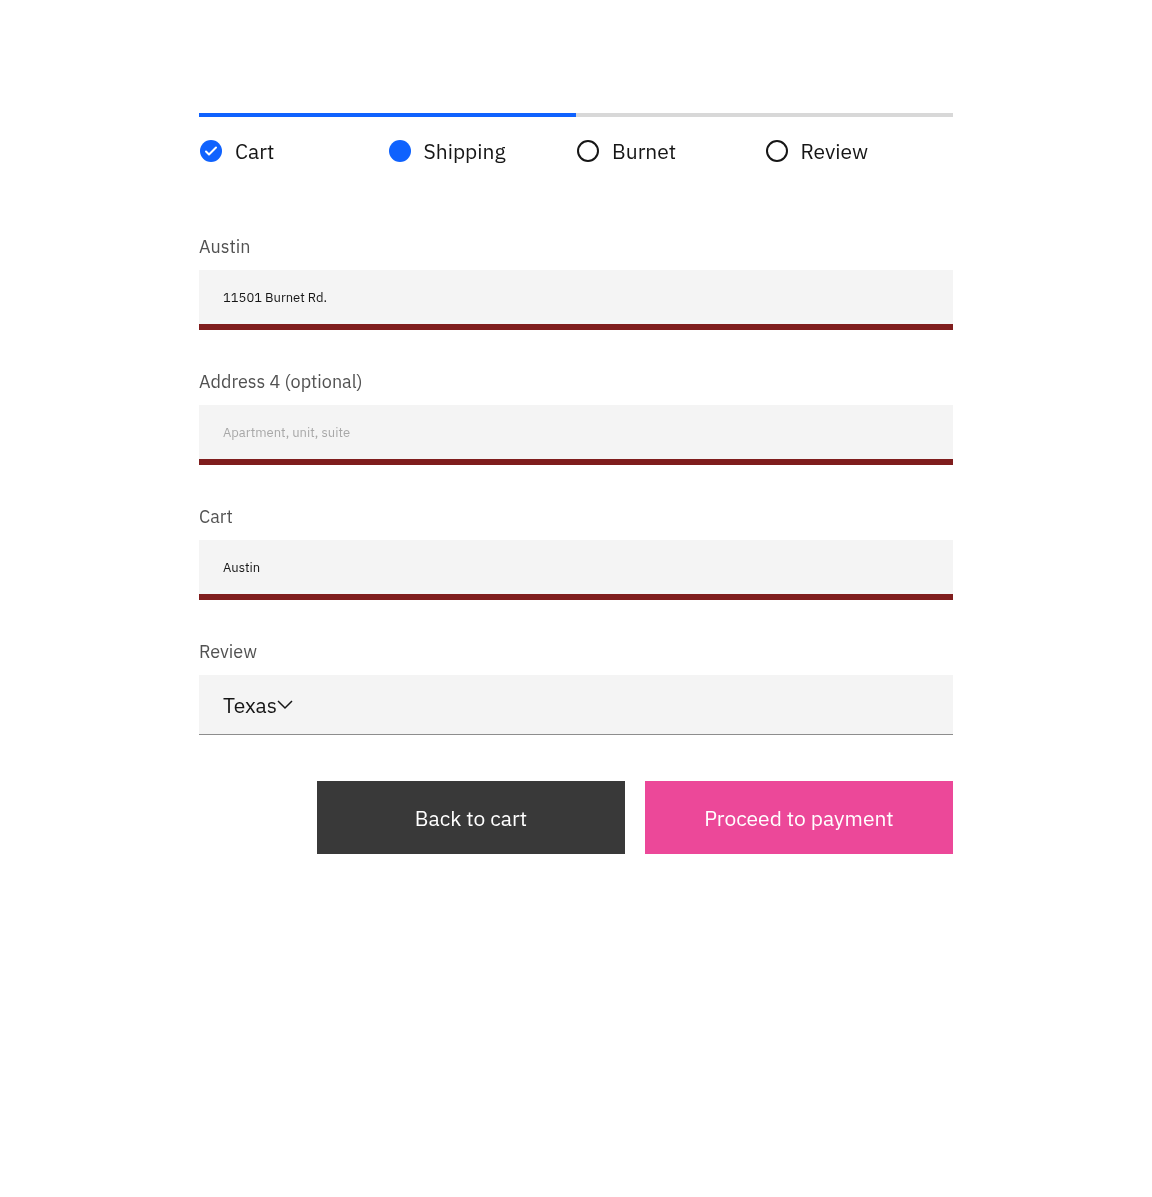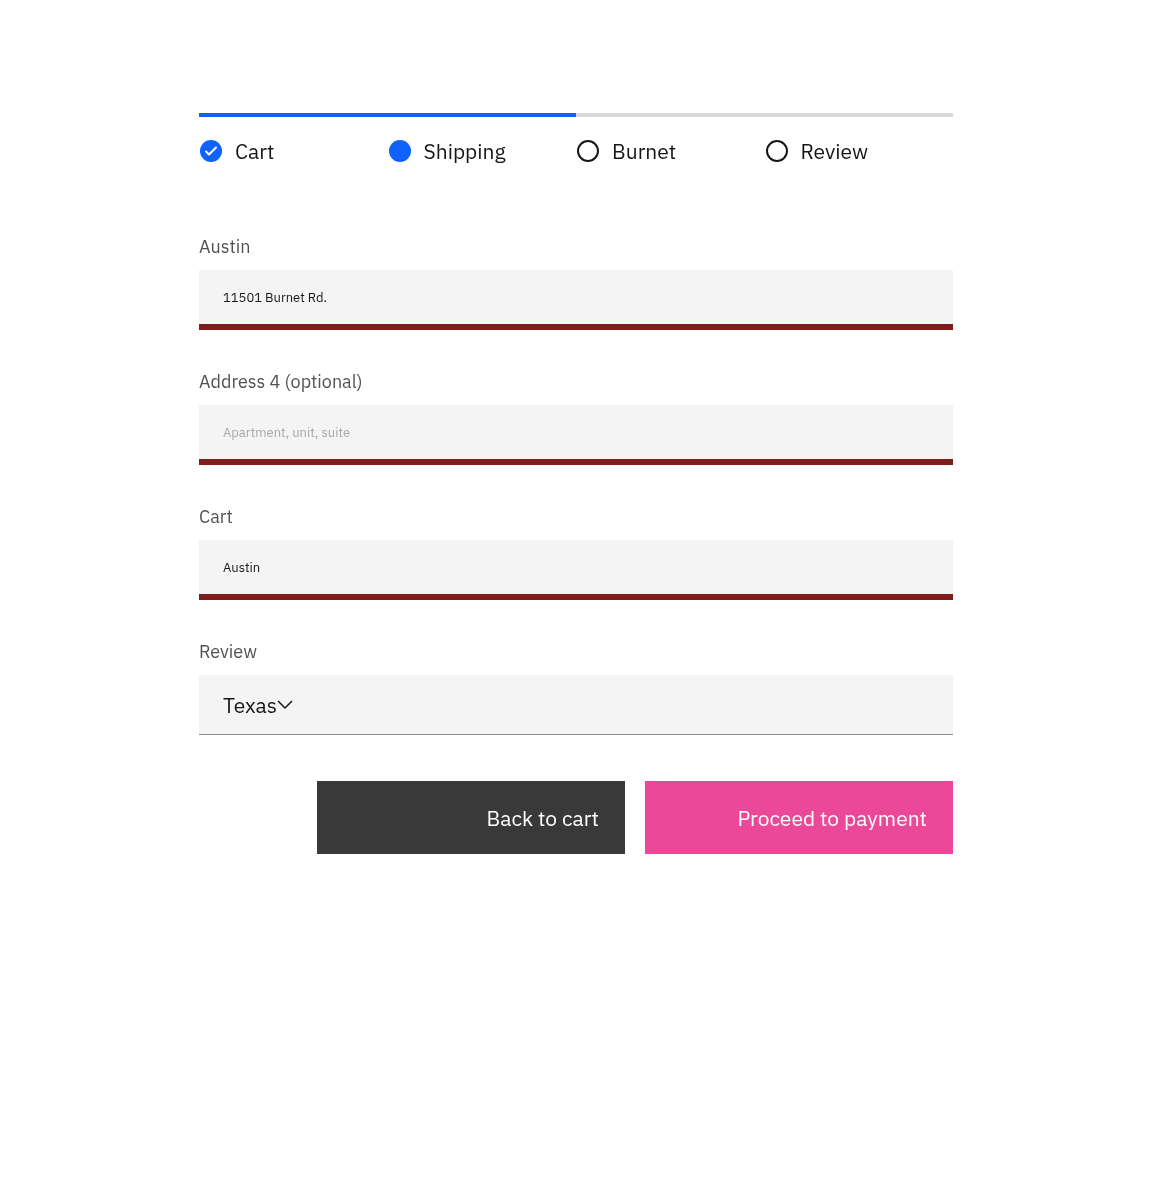--- a/index.html
+++ b/index.html
@@ -98,21 +98,21 @@
       gap: 20px;
       margin-top: 46px;
     }
     .btn {
       height: 73px;
       padding: 16px 26px;
       font-size: 21px;
       border: none;
       cursor: pointer;
       font-family: inherit;
-      text-align: right;
+      text-align: center;
       width: 308px;
     }
     .btn-secondary {
       background: #393939;
       color: #ffffff;
     }
     .btn-primary {
       background: #ec4899;
       color: #ffffff;
     }

